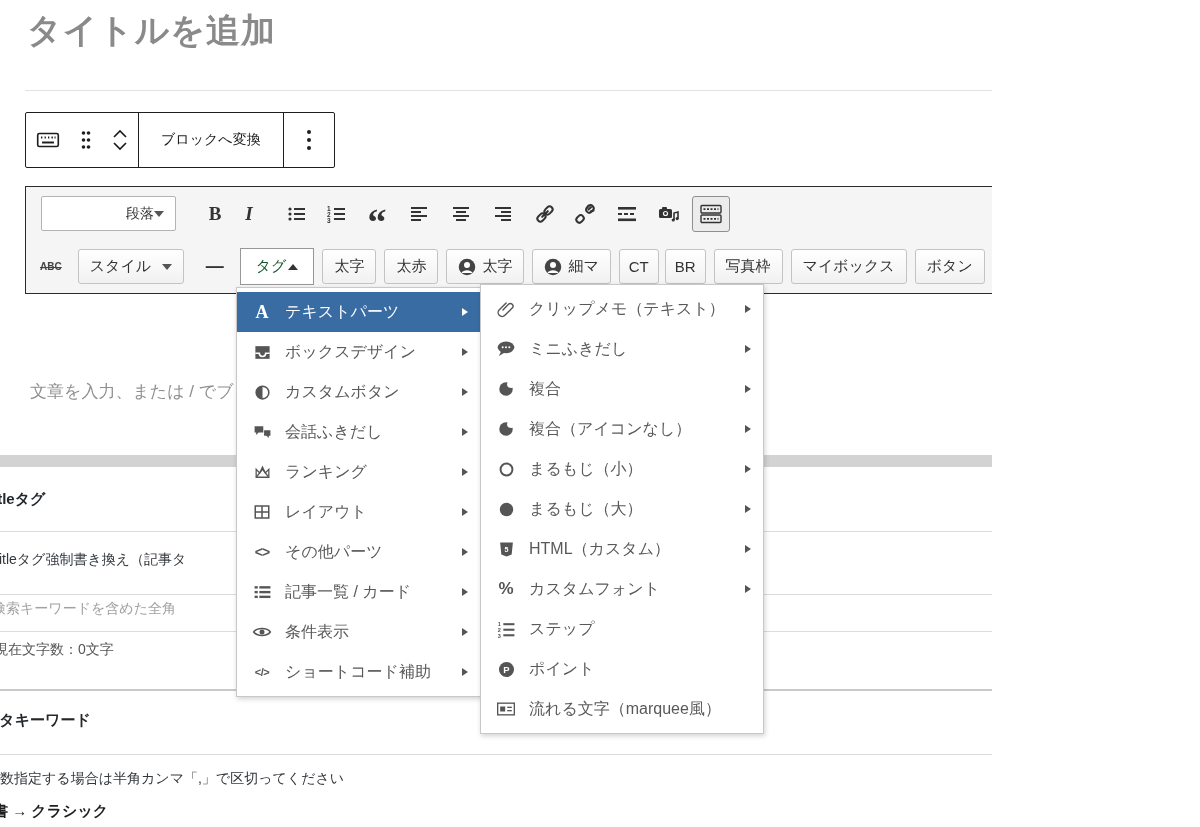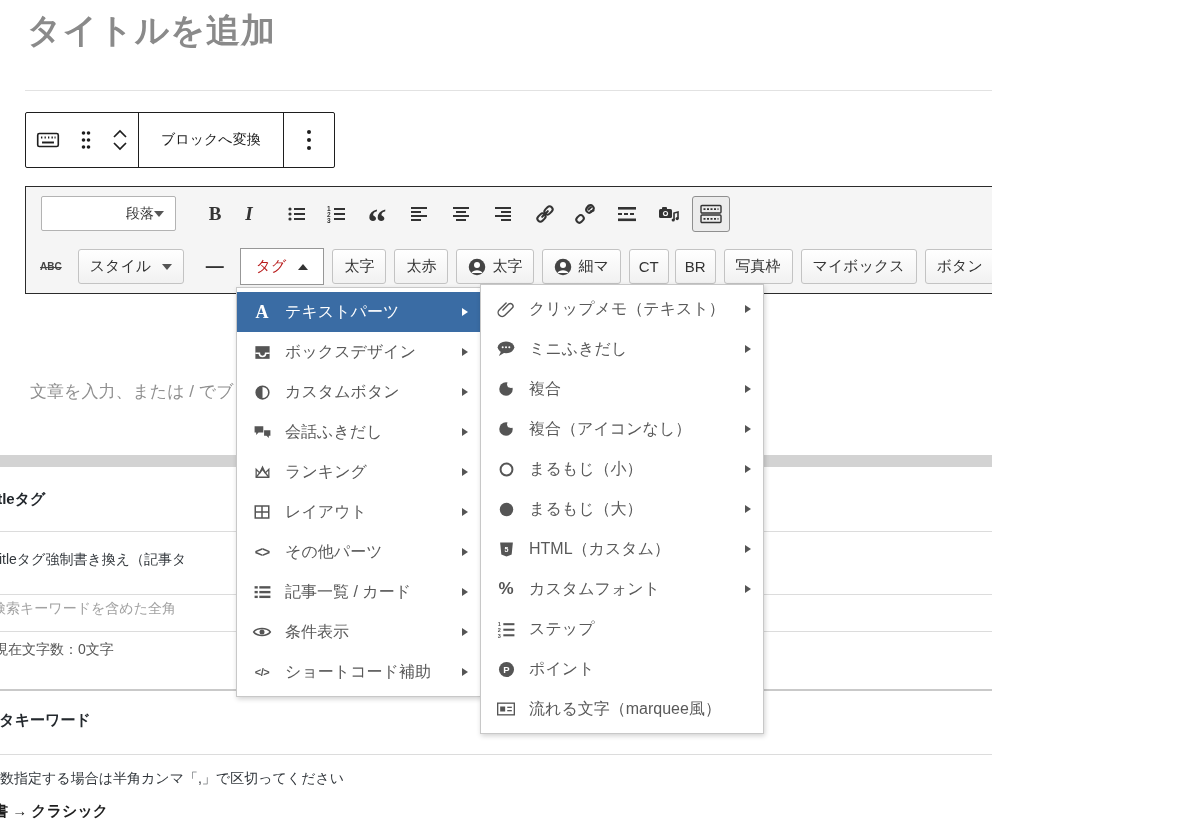--- a/index.html
+++ b/index.html
@@ -35,21 +35,21 @@
   .para-select { width:135px; height:35px; background:#fff; border:1px solid #b3b3b3; border-radius:2px; display:flex; align-items:center; justify-content:flex-end; padding:0 11px; font-size:14px; color:#333; }
   .caret-down { width:0; height:0; border-left:5px solid transparent; border-right:5px solid transparent; border-top:6px solid #555; }
   .caret-up { width:0; height:0; border-left:5px solid transparent; border-right:5px solid transparent; border-bottom:6px solid #333; }
   .tb-icon { width:34px; height:34px; display:flex; align-items:center; justify-content:center; color:#333; flex:none; }
   .glyph-b { font-family:"Liberation Serif","DejaVu Serif",serif; font-weight:bold; font-size:19px; }
   .glyph-i { font-family:"Liberation Serif","DejaVu Serif",serif; font-style:italic; font-weight:bold; font-size:19px; }
   .glyph-quote { font-family:"Liberation Serif","DejaVu Serif",serif; font-weight:bold; font-size:38px; line-height:10px; padding-top:16px; color:#333; }
   .kbd-toggle { width:38px; height:36px; border:1px solid #8f8f8f; border-radius:3px; background:#ececec; display:flex; align-items:center; justify-content:center; }
   .abc-strike { font-size:10px; font-weight:bold; color:#444; text-decoration:line-through; margin:0 8px 0 4px; flex:none; }
   .tb-btn { height:35px; background:linear-gradient(#fff,#f1f1f1); border:1px solid #c3c3c3; border-radius:3px; display:flex; align-items:center; gap:6px; padding:0 11px; font-size:15px; color:#333; margin-right:8px; white-space:nowrap; flex:none; }
-  .tag-btn { height:37px; background:#fff; border:1px solid #979797; border-radius:0; display:flex; align-items:center; gap:12px; padding:0 15px; font-size:15px; color:#b91c1c; flex:none; }
+  .tag-btn { height:37px; background:#fff; border:1px solid #979797; border-radius:0; display:flex; align-items:center; gap:2px; padding:0 15px; font-size:15px; color:#14532d; flex:none; }
   .hr-glyph { font-size:18px; font-weight:bold; color:#333; margin:0 16px 0 14px; flex:none; }
 
   
   .dropdown { position:absolute; background:#fff; border:1px solid #c8c8c8; box-shadow:1px 2px 5px rgba(0,0,0,.18); padding:4px 0; }
   .dd-main { left:236px; top:287px; width:245px; z-index:10; }
   .dd-sub  { left:480px; top:284px; width:284px; z-index:11; }
   .menu-item { height:40px; display:flex; align-items:center; padding:0 12px 0 13px; font-size:16px; color:#595959; }
   .mi-icon { width:24px; margin-right:11px; display:flex; align-items:center; justify-content:center; color:#555; flex:none; }
   .mi-label { flex:1; white-space:nowrap; overflow:hidden; }
   .mi-arrow { width:0; height:0; border-left:6px solid #555; border-top:4.5px solid transparent; border-bottom:4.5px solid transparent; flex:none; }

